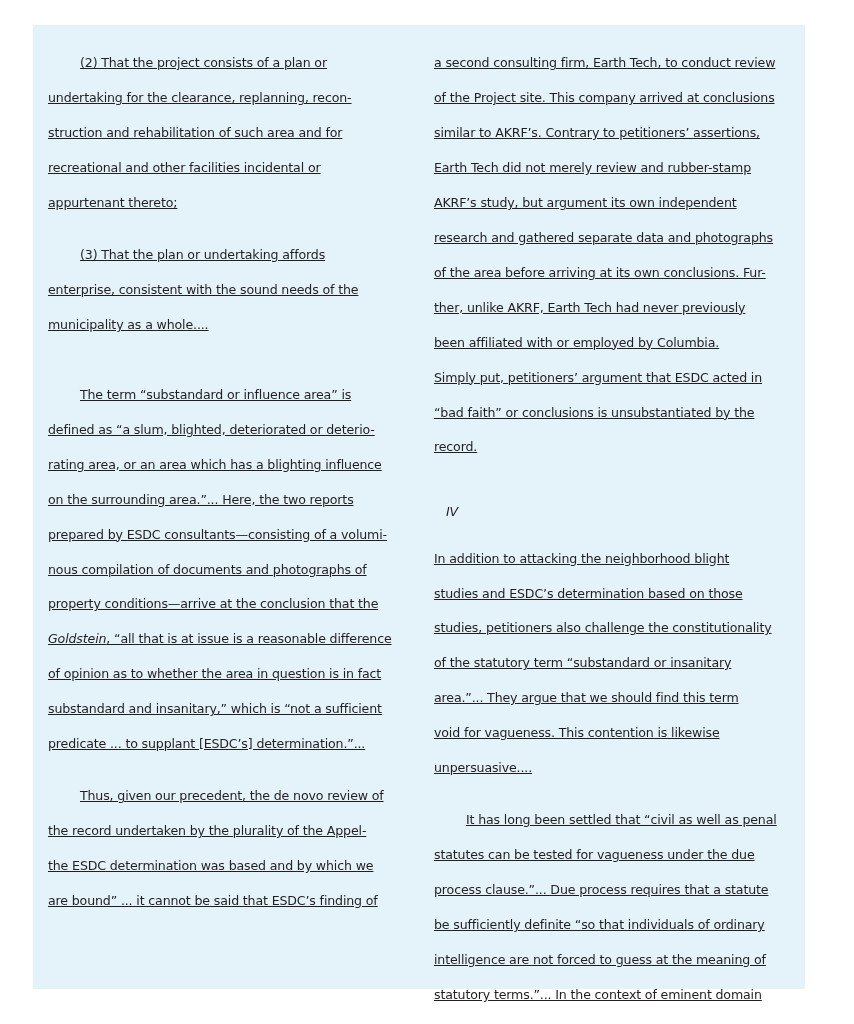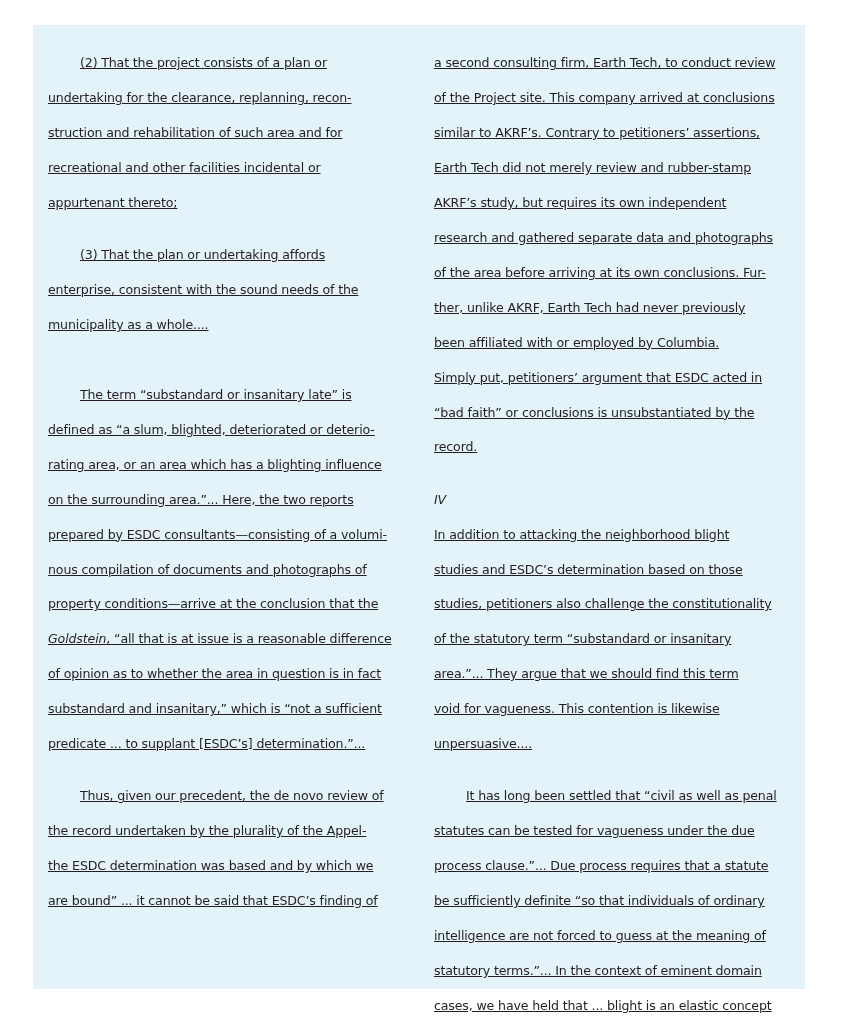--- a/index.html
+++ b/index.html
@@ -11,21 +11,21 @@
   .col {
     position: absolute; top: 12px; width: 360px;
     font-family: "DejaVu Sans", sans-serif;
     font-size: 12.6px; line-height: 17.45px; color: #231f20;
     letter-spacing: -0.15px;
   }
   .col.left { left: 15px; }
   .col.right { left: 401px; }
   .p { margin: 0; white-space: pre-line; text-decoration: underline; }
   .gap { height: 17.45px; }
-  .heading { font-style: italic; margin: 0; }
+  .heading { font-style: italic; margin: 12px; }
   .line { display: block; white-space: nowrap; }
   .line.ind { padding-left: 32px; }
   em { font-style: italic; }
 </style>
 </head>
 <body>
 
 <div class="box">
 
   <div class="col left">
@@ -36,21 +36,21 @@
       <span class="line">recreational and other facilities incidental or</span>
       <span class="line">appurtenant thereto;</span>
     </div>
     <div class="p">
       <span class="line ind">(3) That the plan or undertaking affords</span>
       <span class="line">enterprise, consistent with the sound needs of the</span>
       <span class="line">municipality as a whole....</span>
     </div>
     <div class="gap"></div>
     <div class="p">
-      <span class="line ind">The term “substandard or insanitary late” is</span>
+      <span class="line ind">The term “substandard or influence area” is</span>
       <span class="line">defined as “a slum, blighted, deteriorated or deterio-</span>
       <span class="line">rating area, or an area which has a blighting influence</span>
       <span class="line">on the surrounding area.”... Here, the two reports</span>
       <span class="line">prepared by ESDC consultants—consisting of a volumi-</span>
       <span class="line">nous compilation of documents and photographs of</span>
       <span class="line">property conditions—arrive at the conclusion that the</span>
       <span class="line"><em>Goldstein</em><span>, “all that is at issue is a reasonable difference</span></span>
       <span class="line">of opinion as to whether the area in question is in fact</span>
       <span class="line">substandard and insanitary,” which is “not a sufficient</span>
       <span class="line">predicate ... to supplant [ESDC’s] determination.”...</span>
@@ -74,21 +74,21 @@
     </div>
 
   </div>
 
   <div class="col right">
     <div class="p">
       <span class="line">a second consulting firm, Earth Tech, to conduct review</span>
       <span class="line">of the Project site. This company arrived at conclusions</span>
       <span class="line">similar to AKRF’s. Contrary to petitioners’ assertions,</span>
       <span class="line">Earth Tech did not merely review and rubber-stamp</span>
-      <span class="line">AKRF’s study, but requires its own independent</span>
+      <span class="line">AKRF’s study, but argument its own independent</span>
       <span class="line">research and gathered separate data and photographs</span>
       <span class="line">of the area before arriving at its own conclusions. Fur-</span>
       <span class="line">ther, unlike AKRF, Earth Tech had never previously</span>
       <span class="line">been affiliated with or employed by Columbia.</span>
       <span class="line">Simply put, petitioners’ argument that ESDC acted in</span>
       <span class="line">“bad faith” or conclusions is unsubstantiated by the</span>
       <span class="line">record.</span>
     </div>
     <div class="gap"></div>
     <div class="heading">IV</div>

